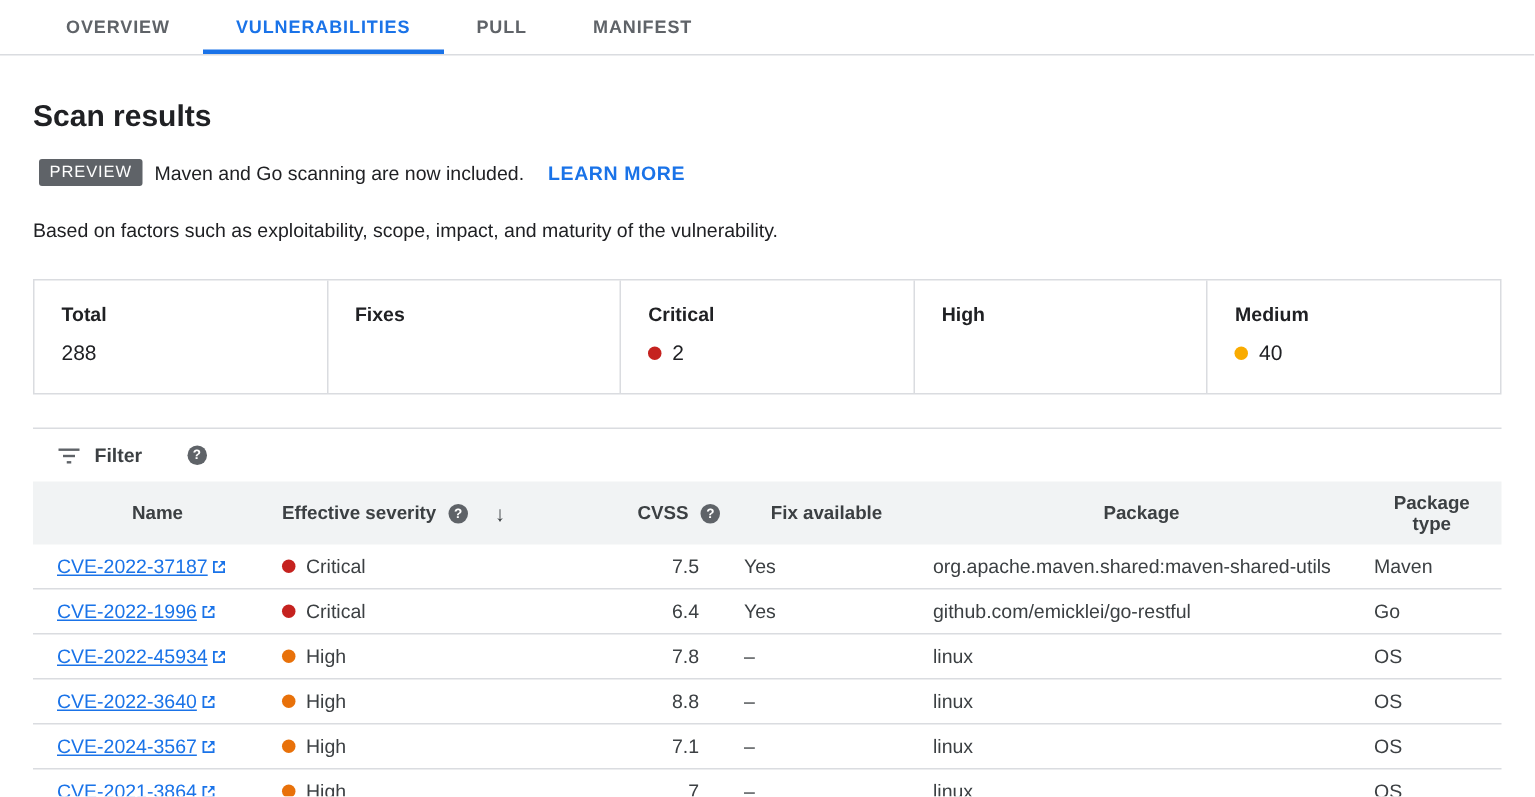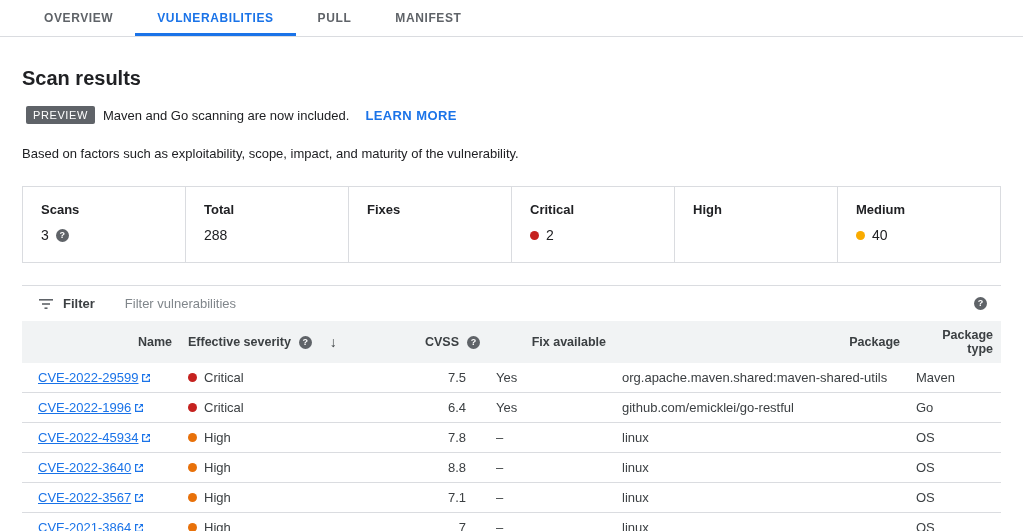--- a/index.html
+++ b/index.html
@@ -127,21 +127,21 @@
   }
   .filter-input::placeholder { color: #80868b; }
 
   
   table { width: 100%; border-collapse: collapse; table-layout: fixed; }
   thead th {
     background: #f1f3f4;
     font-size: 12.5px;
     font-weight: 700;
     color: #3c4043;
-    text-align: right;
+    text-align: center;
     padding: 7px 8px;
     height: 27px;
   }
   th.col-name { width: 158px; padding-left: 16px; }
   th.col-severity { width: 212px; }
   th.col-cvss { width: 96px; }
   th.col-fix { width: 126px; }
   th.col-package { width: 294px; }
   th.col-type { width: auto; }
   .th-inner { display: flex; align-items: center; }
@@ -199,27 +199,20 @@
     <div class="preview-line">
       <span class="preview-badge">PREVIEW</span>
       <span class="preview-text">Maven and Go scanning are now included.</span>
       <a class="learn-more">LEARN MORE</a>
     </div>
 
     <p class="desc">Based on factors such as exploitability, scope, impact, and maturity of the vulnerability.</p>
 
     <div class="stats-card">
       <div class="stat-col">
-        <div class="stat-label">Scans</div>
-        <div class="stat-value-row">
-          <span>3</span>
-          <span class="help"></span>
-        </div>
-      </div>
-      <div class="stat-col">
         <div class="stat-label">Total</div>
         <div class="stat-value-row">
             <span>288</span>
           </div>
       </div>
       <div class="stat-col">
         <div class="stat-label">Fixes</div>
       </div>
       <div class="stat-col">
         <div class="stat-label">Critical</div>
@@ -242,21 +235,20 @@
 
     <div class="table-card">
 
       <div class="filter-bar">
         <svg class="filter-icon" width="16" height="14" viewBox="0 0 16 14">
           <rect x="1" y="2" width="14" height="1.6" fill="#5f6368"></rect>
           <rect x="4" y="6.2" width="8" height="1.6" fill="#5f6368"></rect>
           <rect x="6.5" y="10.4" width="3" height="1.6" fill="#5f6368"></rect>
         </svg>
         <span class="filter-label">Filter</span>
-        <input class="filter-input" type="text" placeholder="Filter vulnerabilities" style="">
         <span class="help"></span>
       </div>
 
       <table>
         <thead>
           <tr>
             <th class="col-name"><span>Name</span></th>
             <th class="col-severity">
               <span class="th-inner">
                 <span>Effective severity</span>
@@ -272,21 +264,21 @@
             </th>
             <th class="col-fix"><span>Fix available</span></th>
             <th class="col-package"><span>Package</span></th>
             <th class="col-type"><span>Package type</span></th>
           </tr>
         </thead>
         <tbody>
           <tr>
             <td class="cell-name">
               <a class="cve-link">
-                  <span>CVE-2022-29599</span>
+                  <span>CVE-2022-37187</span>
                   <svg class="ext-icon" width="10" height="10" viewBox="0 0 10 10">
                     <path d="M1 1h3.2v1.2H2.2v5.6h5.6V5.8H9V9H1z" fill="#1a73e8"></path>
                     <path d="M5.6 1H9v3.4L7.7 3.1 5.2 5.6 4.4 4.8 6.9 2.3z" fill="#1a73e8"></path>
                   </svg>
                 </a>
             </td>
             <td>
                 <span class="sev-cell">
                   <span class="dot critical"></span>
                   <span>Critical</span>
@@ -356,21 +348,21 @@
                 </span>
               </td>
             <td class="cell-cvss">8.8</td>
             <td>–</td>
             <td>linux</td>
             <td>OS</td>
           </tr>
           <tr>
             <td class="cell-name">
               <a class="cve-link">
-                  <span>CVE-2022-3567</span>
+                  <span>CVE-2024-3567</span>
                   <svg class="ext-icon" width="10" height="10" viewBox="0 0 10 10">
                     <path d="M1 1h3.2v1.2H2.2v5.6h5.6V5.8H9V9H1z" fill="#1a73e8"></path>
                     <path d="M5.6 1H9v3.4L7.7 3.1 5.2 5.6 4.4 4.8 6.9 2.3z" fill="#1a73e8"></path>
                   </svg>
                 </a>
             </td>
             <td>
                 <span class="sev-cell">
                   <span class="dot high"></span>
                   <span>High</span>

